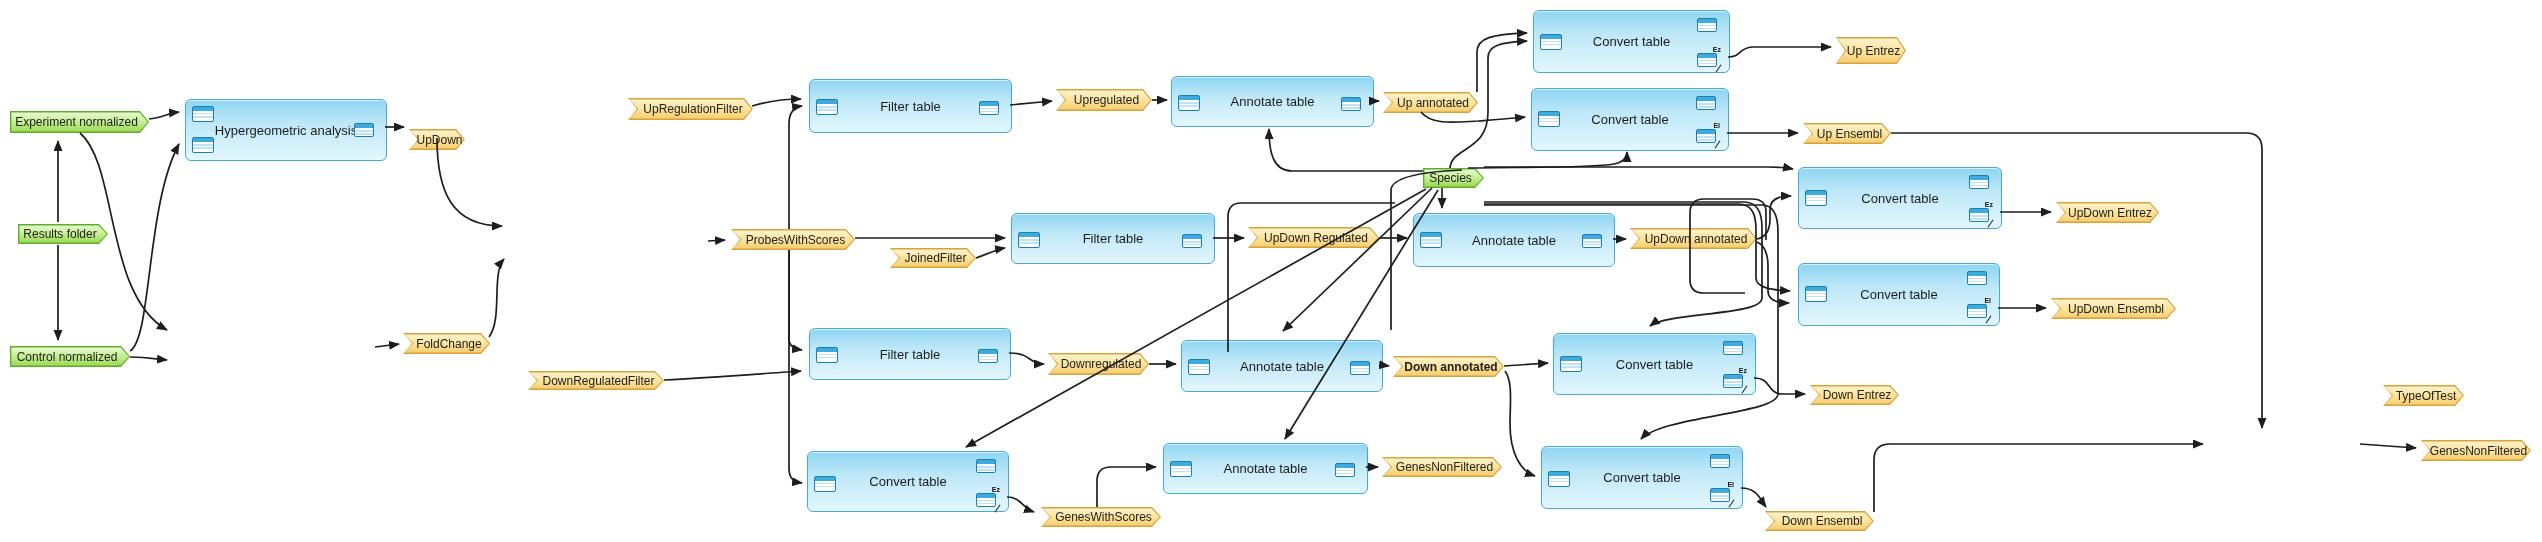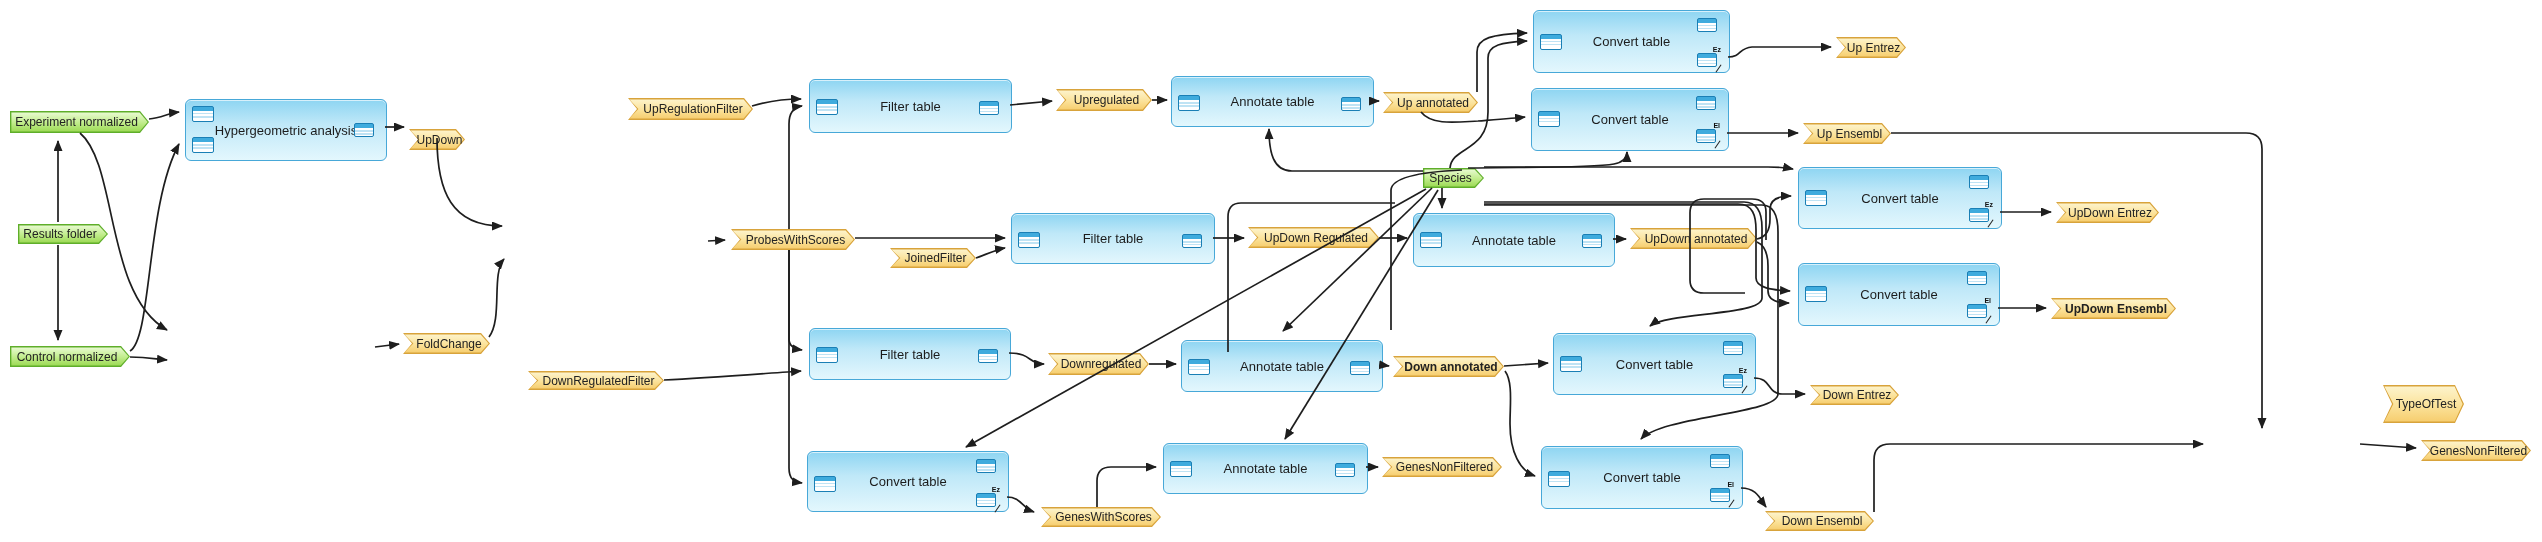--- a/index.html
+++ b/index.html
@@ -259,45 +259,45 @@
       <div class="tag-label">Down annotated</div>
     </div>
     <div class="dtag" style="left: 1041px; top: 507px; width: 120px; height: 20px;">
       <div class="dtag-in"></div>
       <div class="tag-label">GenesWithScores</div>
     </div>
     <div class="dtag" style="left: 1382px; top: 457px; width: 120px; height: 20px;">
       <div class="dtag-in"></div>
       <div class="tag-label">GenesNonFiltered</div>
     </div>
-    <div class="dtag" style="left: 1836px; top: 37px; width: 70px; height: 21px;">
+    <div class="dtag" style="left: 1836px; top: 37px; width: 70px; height: 27px;">
       <div class="dtag-in"></div>
       <div class="tag-label">Up Entrez</div>
     </div>
     <div class="dtag" style="left: 1803px; top: 123px; width: 88px; height: 21px;">
       <div class="dtag-in"></div>
       <div class="tag-label">Up Ensembl</div>
     </div>
     <div class="dtag" style="left: 2056px; top: 202px; width: 103px; height: 21px;">
       <div class="dtag-in"></div>
       <div class="tag-label">UpDown Entrez</div>
     </div>
-    <div class="dtag" style="left: 2051px; top: 298px; width: 125px; height: 21px; font-weight: bold;">
+    <div class="dtag" style="left: 2051px; top: 298px; width: 125px; height: 21px;">
       <div class="dtag-in"></div>
       <div class="tag-label">UpDown Ensembl</div>
     </div>
     <div class="dtag" style="left: 1810px; top: 385px; width: 89px; height: 20px;">
       <div class="dtag-in"></div>
       <div class="tag-label">Down Entrez</div>
     </div>
     <div class="dtag" style="left: 1765px; top: 511px; width: 109px; height: 20px;">
       <div class="dtag-in"></div>
       <div class="tag-label">Down Ensembl</div>
     </div>
-    <div class="dtag" style="left: 2383px; top: 385px; width: 81px; height: 38px;">
+    <div class="dtag" style="left: 2383px; top: 385px; width: 81px; height: 21px;">
       <div class="dtag-in"></div>
       <div class="tag-label">TypeOfTest</div>
     </div>
     <div class="dtag" style="left: 2421px; top: 440px; width: 110px; height: 21px;">
       <div class="dtag-in"></div>
       <div class="tag-label">GenesNonFiltered</div>
     </div>
     <svg class="edges" width="2542" height="542">
       <defs>
         <marker id="arr" markerUnits="userSpaceOnUse" markerWidth="12" markerHeight="10" refX="10" refY="4.5" orient="auto">

